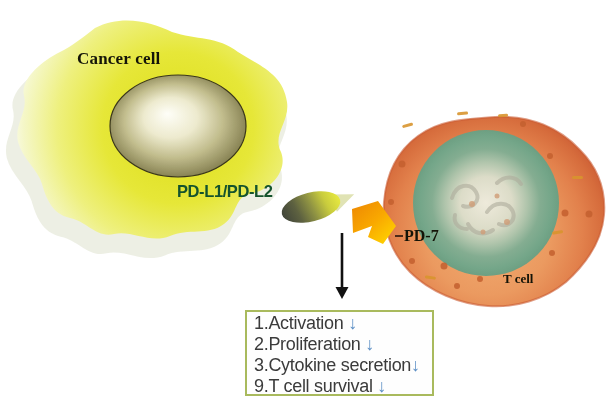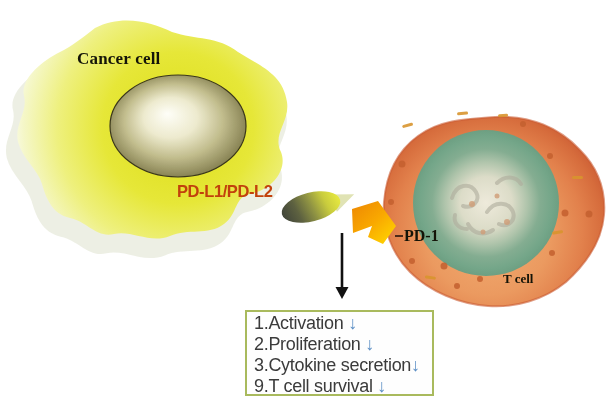--- a/index.html
+++ b/index.html
@@ -2,21 +2,21 @@
 <html><head>
 <meta charset="utf-8">
 <style>
   html,body{margin:0;padding:0;background:#ffffff;}
   body{width:614px;height:414px;position:relative;overflow:hidden;
        font-family:"Liberation Sans",sans-serif;}
   .stage{position:absolute;left:0;top:0;width:614px;height:404px;}
   svg.art{position:absolute;left:0;top:0;}
   .lbl{position:absolute;white-space:nowrap;}
   .lbl-serif{font-family:"Liberation Serif",serif;font-weight:bold;color:#141408;}
-  .lbl-sans{font-family:"Liberation Sans",sans-serif;font-weight:bold;color:#c2410c;}
+  .lbl-sans{font-family:"Liberation Sans",sans-serif;font-weight:bold;color:#14532d;}
   #cancer-label{left:77px;top:49px;font-size:17px;letter-spacing:.2px;}
   #ligand-label{left:177px;top:182px;font-size:16.5px;letter-spacing:-.4px;}
   #pd1-label{left:404px;top:227px;font-size:16px;}
   #tcell-label{left:503px;top:271px;font-size:13px;}
   #effects-box{
     position:absolute;left:245px;top:310px;width:189px;height:86px;
     box-sizing:border-box;border:2px solid #a9ba5d;background:#fefefe;
     padding:1px 0 0 7px;overflow:visible;
   }
   .effect-line{
@@ -141,21 +141,21 @@
     <g>
       <line x1="342" y1="233" x2="342" y2="289" stroke="#111111" stroke-width="2.6"></line>
       <polygon points="335.5,287 348.5,287 342,299" fill="#111111"></polygon>
     </g>
   </svg>
 
   <div class="lbl lbl-serif" id="cancer-label">Cancer cell</div>
 
   <div class="lbl lbl-sans" id="ligand-label">PD-L1/PD-L2</div>
 
-  <div class="lbl lbl-serif" id="pd1-label">PD-1</div>
+  <div class="lbl lbl-serif" id="pd1-label">PD-7</div>
 
   <div class="lbl lbl-serif" id="tcell-label">T cell</div>
 
   <div id="effects-box">
     <div class="effect-line"><span>1.Activation </span><span class="down-arrow">↓</span></div>
     <div class="effect-line"><span>2.Proliferation </span><span class="down-arrow">↓</span></div>
     <div class="effect-line"><span>3.Cytokine secretion</span><span class="down-arrow">↓</span></div>
     <div class="effect-line"><span>9.T cell survival </span><span class="down-arrow">↓</span></div>
   </div>
 

